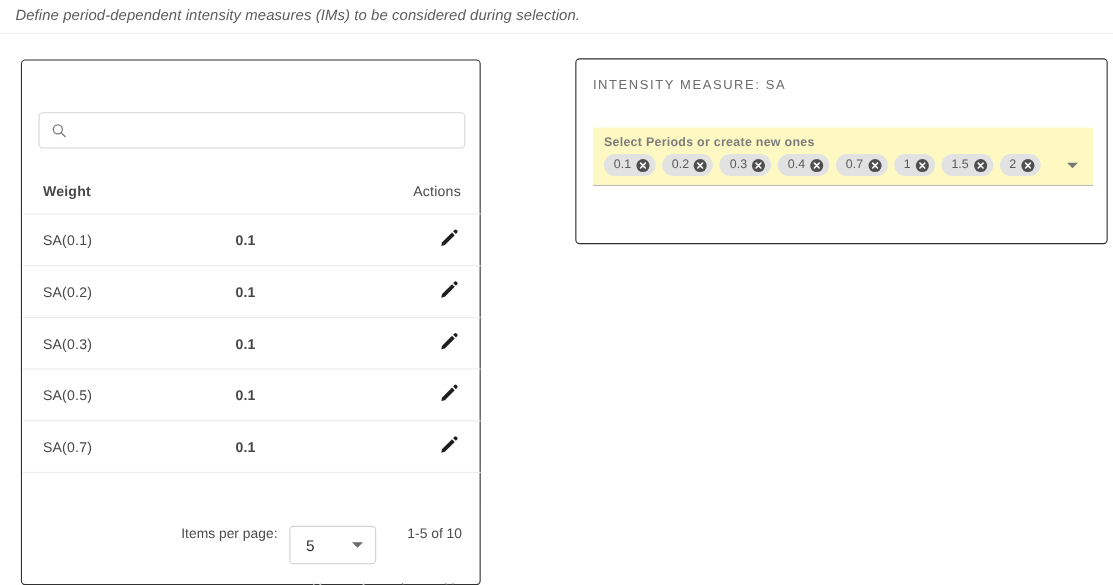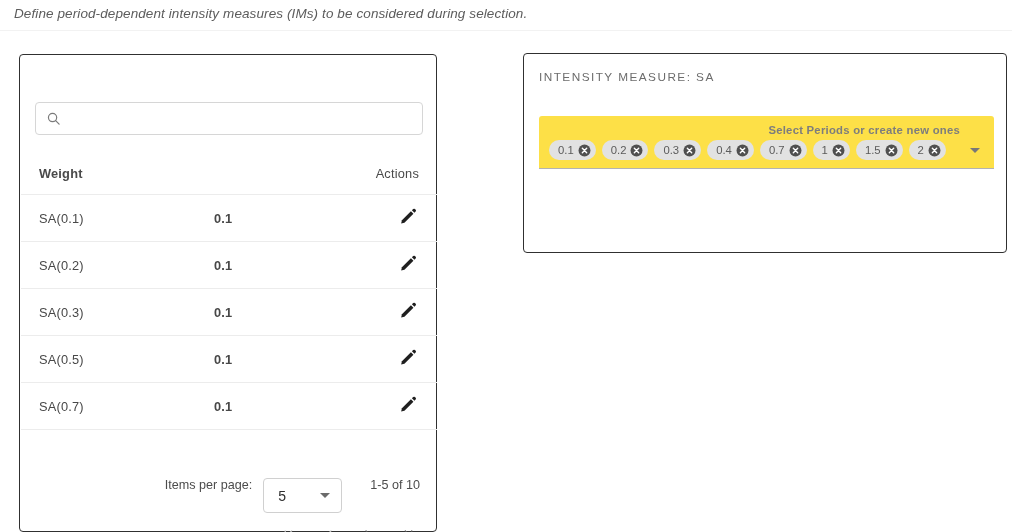--- a/index.html
+++ b/index.html
@@ -193,38 +193,37 @@
     border: 0;
     padding: 0;
   }
   .pg-btn.disabled { cursor: default; }
 
   
   #sa-card {
     left: 523px;
     top: 53px;
     width: 484px;
-    height: 200px;
-    text-align: right;
+    height: 169px;
   }
   .sa-title {
     position: absolute;
     left: 15px;
     top: 16px;
     font-size: 11.8px;
     color: #6c6c6c;
     letter-spacing: 1.45px;
     white-space: nowrap;
   }
   .field {
     position: absolute;
     left: 15px;
     top: 62px;
     width: 455px;
-    background: #fde047;
+    background: #fef9c3;
     border-bottom: 1px solid #b3b3b3;
     border-radius: 3px 3px 0 0;
     padding: 8px 10px 4px 10px;
     display: flex;
     align-items: flex-start;
   }
   .field-inner { flex: 1 1 auto; min-width: 0; }
   .field-label {
     font-size: 11.3px;
     color: #7d7d7d;

